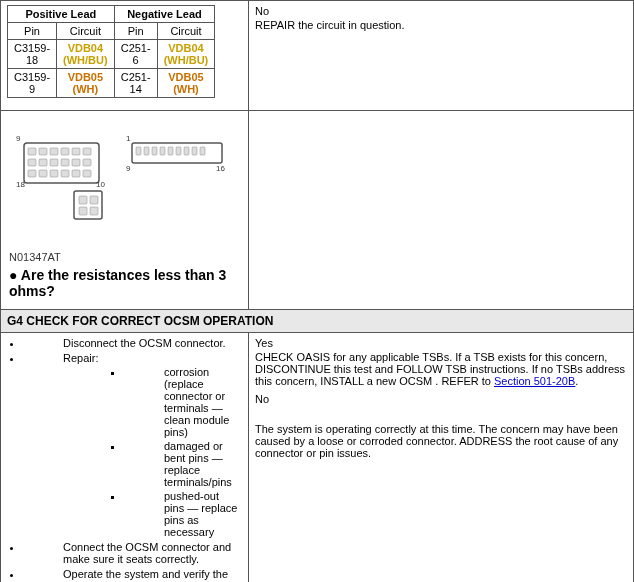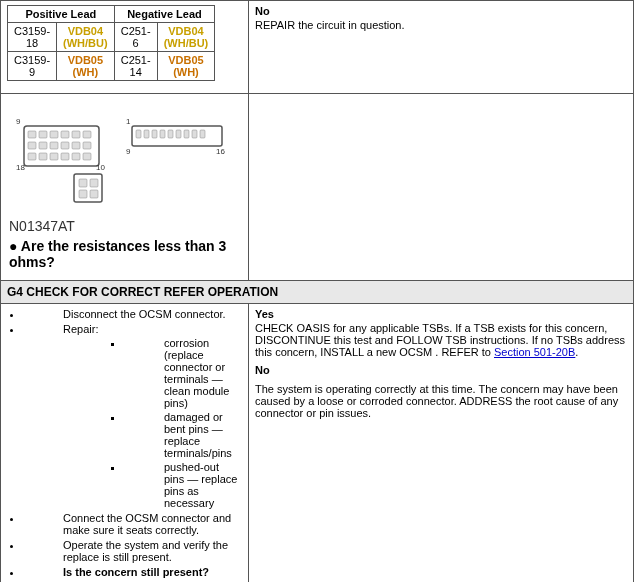--- a/index.html
+++ b/index.html
@@ -53,23 +53,23 @@
       margin-bottom: 2px;
     }
 
     
     .diagram-cell {
       text-align: center;
       padding: 8px 4px;
     }
 
     .n-label {
-      font-size: 14px;
+      font-size: 11px;
       color: #333;
-      margin-top: 4px;
+      margin-top: 20px;
       text-align: left;
     }
 
     .question-text {
       font-weight: bold;
       font-size: 14px;
       margin-top: 4px;
     }
 
     
@@ -111,21 +111,21 @@
     ul.sub-list li {
       margin-bottom: 2px;
       margin-left: 45px;
     }
 
     .link-text {
       color: #00c;
       text-decoration: underline;
     }
 
-    .bold-text { font-weight: bold; }
+    .bold-text { font-weight: normal; }
 
     
     .svg-diagram {
       display: block;
       margin: 0 auto;
     }
   </style>
 </head>
 <body>
 
@@ -133,20 +133,26 @@
 
   <tbody>
       <tr>
     <td style="width:248px;">
 
       <table class="circuit-table">
         <tbody>
               <tr>
           <th colspan="2">Positive Lead</th>
           <th colspan="2">Negative Lead</th>
+        </tr>
+        <tr>
+          <td>Pin</td>
+          <td>Circuit</td>
+          <td>Pin</td>
+          <td>Circuit</td>
         </tr>
         <tr>
           <td>C3159-<br>18</td>
           <td><span class="yellow-text">VDB04<br>(WH/BU)</span></td>
           <td>C251-<br>6</td>
           <td><span class="yellow-text">VDB04<br>(WH/BU)</span></td>
         </tr>
         <tr>
           <td>C3159-<br>9</td>
           <td><span class="orange-text">VDB05<br>(WH)</span></td>
@@ -218,21 +224,21 @@
       <div class="question-text">
         ● <span>Are the resistances less than 3 ohms?</span>
       </div>
     </td>
     <td style="vertical-align:top;">
     </td>
   </tr>
 
   <tr>
     <td colspan="2" class="g4-header">
-      <span>G4 CHECK FOR CORRECT REFER OPERATION</span>
+      <span>G4 CHECK FOR CORRECT OCSM OPERATION</span>
     </td>
   </tr>
 
   <tr>
     <td class="g4-left">
       <ul class="main-list">
         <li>
           <span>Disconnect the OCSM connector.</span>
         </li>
         <li>
@@ -251,19 +257,19 @@
     <td class="g4-right">
       <p>
         <span class="bold-text">Yes</span>
       </p>
       <p style="margin-top:2px; margin-bottom:6px;">
         <span>CHECK OASIS for any applicable TSBs. If a TSB exists for this concern, DISCONTINUE this test and FOLLOW TSB instructions. If no TSBs address this concern, INSTALL a new OCSM . REFER to </span><span class="link-text">Section 501-20B</span><span>.</span>
       </p>
       <p>
         <span class="bold-text">No</span>
       </p>
-      <p style="margin-top:7px;">
+      <p style="margin-top:18px;">
         <span>The system is operating correctly at this time. The concern may have been caused by a loose or corroded connector. ADDRESS the root cause of any connector or pin issues.</span>
       </p>
     </td>
   </tr>
 </tbody>
   </table>
 
 </body></html>

